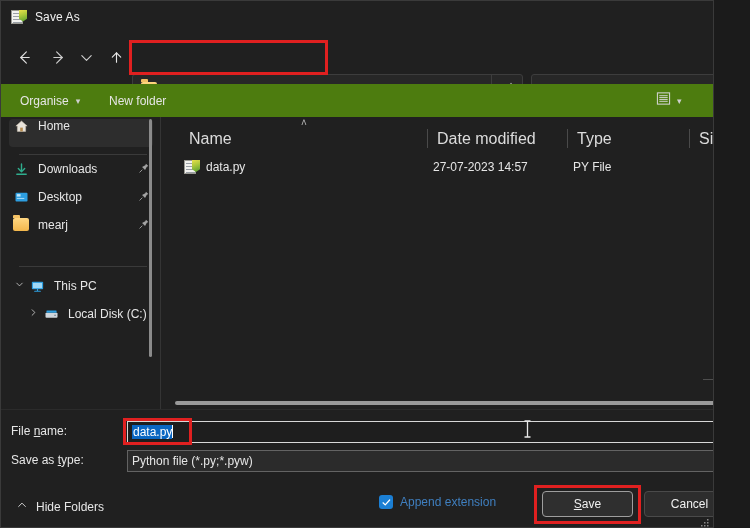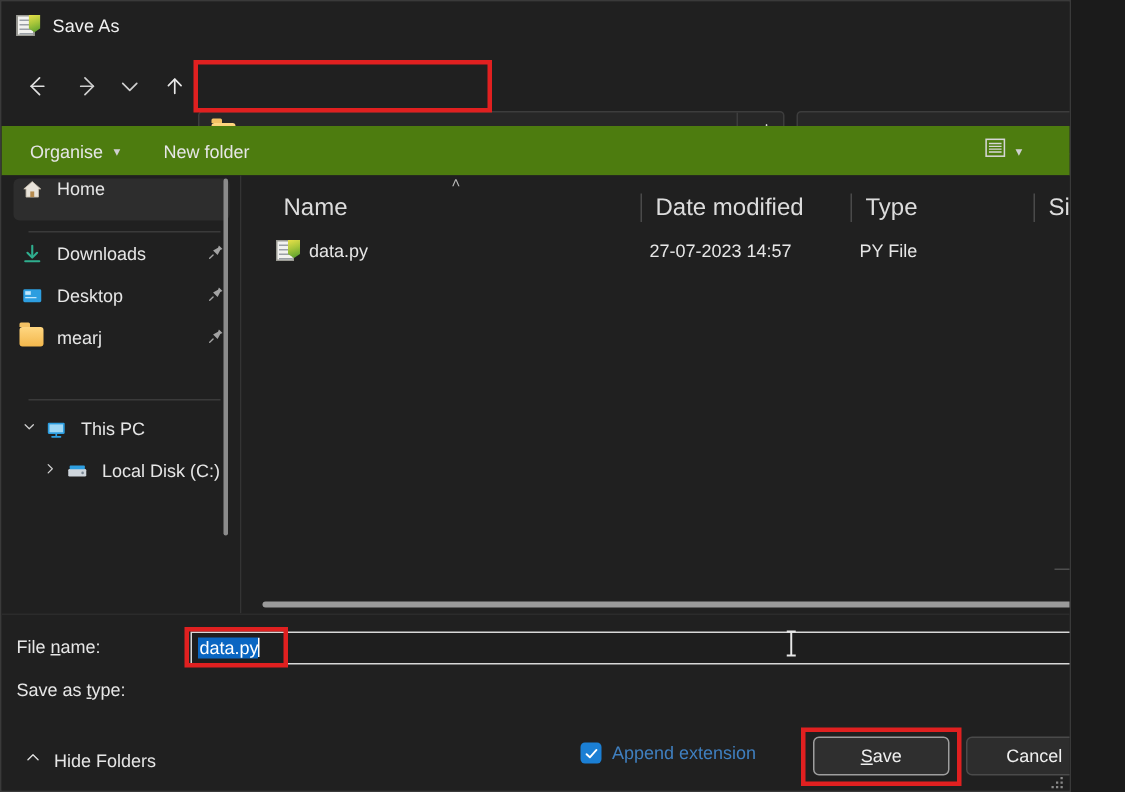--- a/index.html
+++ b/index.html
@@ -468,21 +468,21 @@
     align-items: center;
     gap: 8px;
     font-size: 12px;
     cursor: default;
     padding: 3px 5px;
     border-radius: 3px;
   }
 
   #append-extension {
     position: absolute;
-    left: 386px; top: 494px;
+    left: 378px; top: 494px;
     display: flex;
     align-items: center;
     gap: 7px;
     font-size: 12px;
     color: #3f7fbf;
     cursor: default;
   }
   #append-checkbox {
     width: 14px; height: 14px;
     background: #1b7fd4;
@@ -783,20 +783,28 @@
     <div class="combo-value"><span id="filename-selected">data.py</span><span id="filename-caret"></span></div>
     <div class="combo-arrow">
       <svg viewBox="0 0 16 16" width="12" height="12">
           <path d="M4 6.5 L8 10.5 L12 6.5" stroke="#c8c8c8" stroke-width="1.1" fill="none" stroke-linecap="round" stroke-linejoin="round"></path>
         </svg>
     </div>
   </div>
 
   <div class="form-label" id="label-filetype"><span>Save as </span><span class="ul">t</span><span>ype:</span></div>
 
+  <div class="combo" id="combo-filetype">
+    <div class="combo-value">Python file (*.py;*.pyw)</div>
+    <div class="combo-arrow">
+      <svg viewBox="0 0 16 16" width="12" height="12">
+          <path d="M4 6.5 L8 10.5 L12 6.5" stroke="#c8c8c8" stroke-width="1.1" fill="none" stroke-linecap="round" stroke-linejoin="round"></path>
+        </svg>
+    </div>
+  </div>
 
   <div id="hide-folders">
     <span>
       <svg viewBox="0 0 16 16" width="12" height="12">
           <path d="M3.5 10 L8 5.5 L12.5 10" stroke="#e0e0e0" stroke-width="1.2" fill="none" stroke-linecap="round" stroke-linejoin="round"></path>
         </svg>
     </span>
     <span>Hide Folders</span>
   </div>
 

